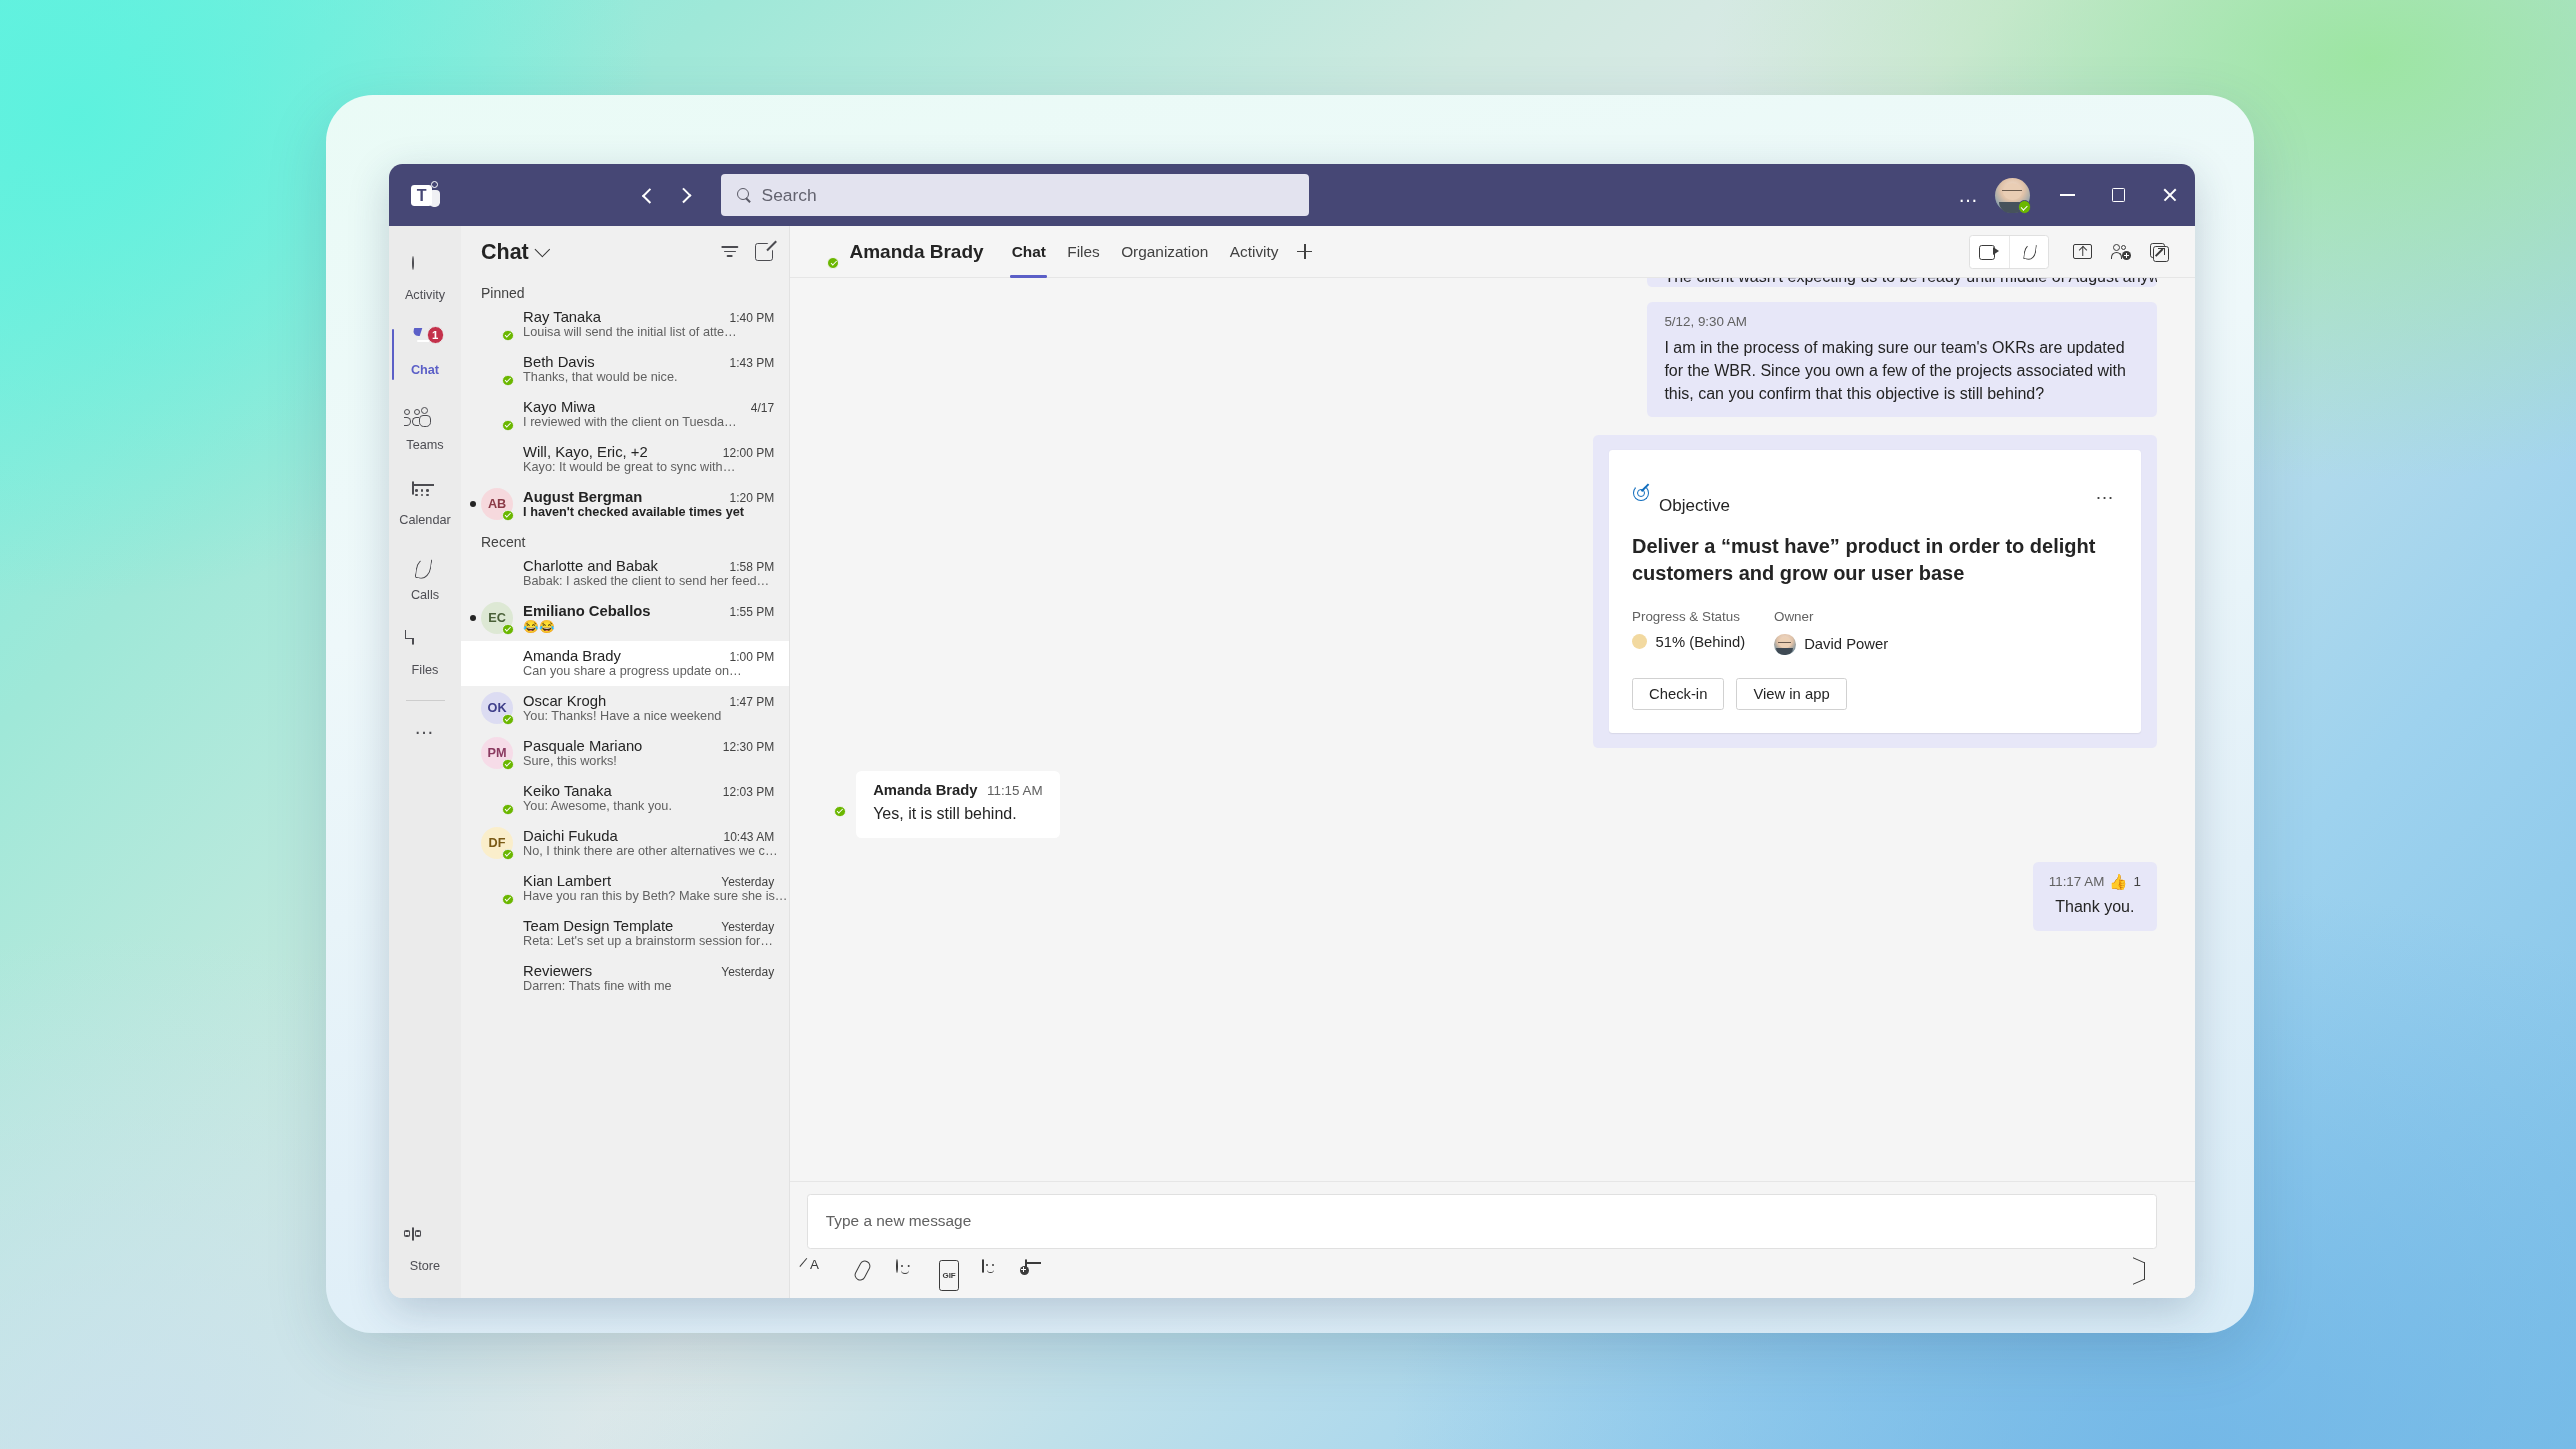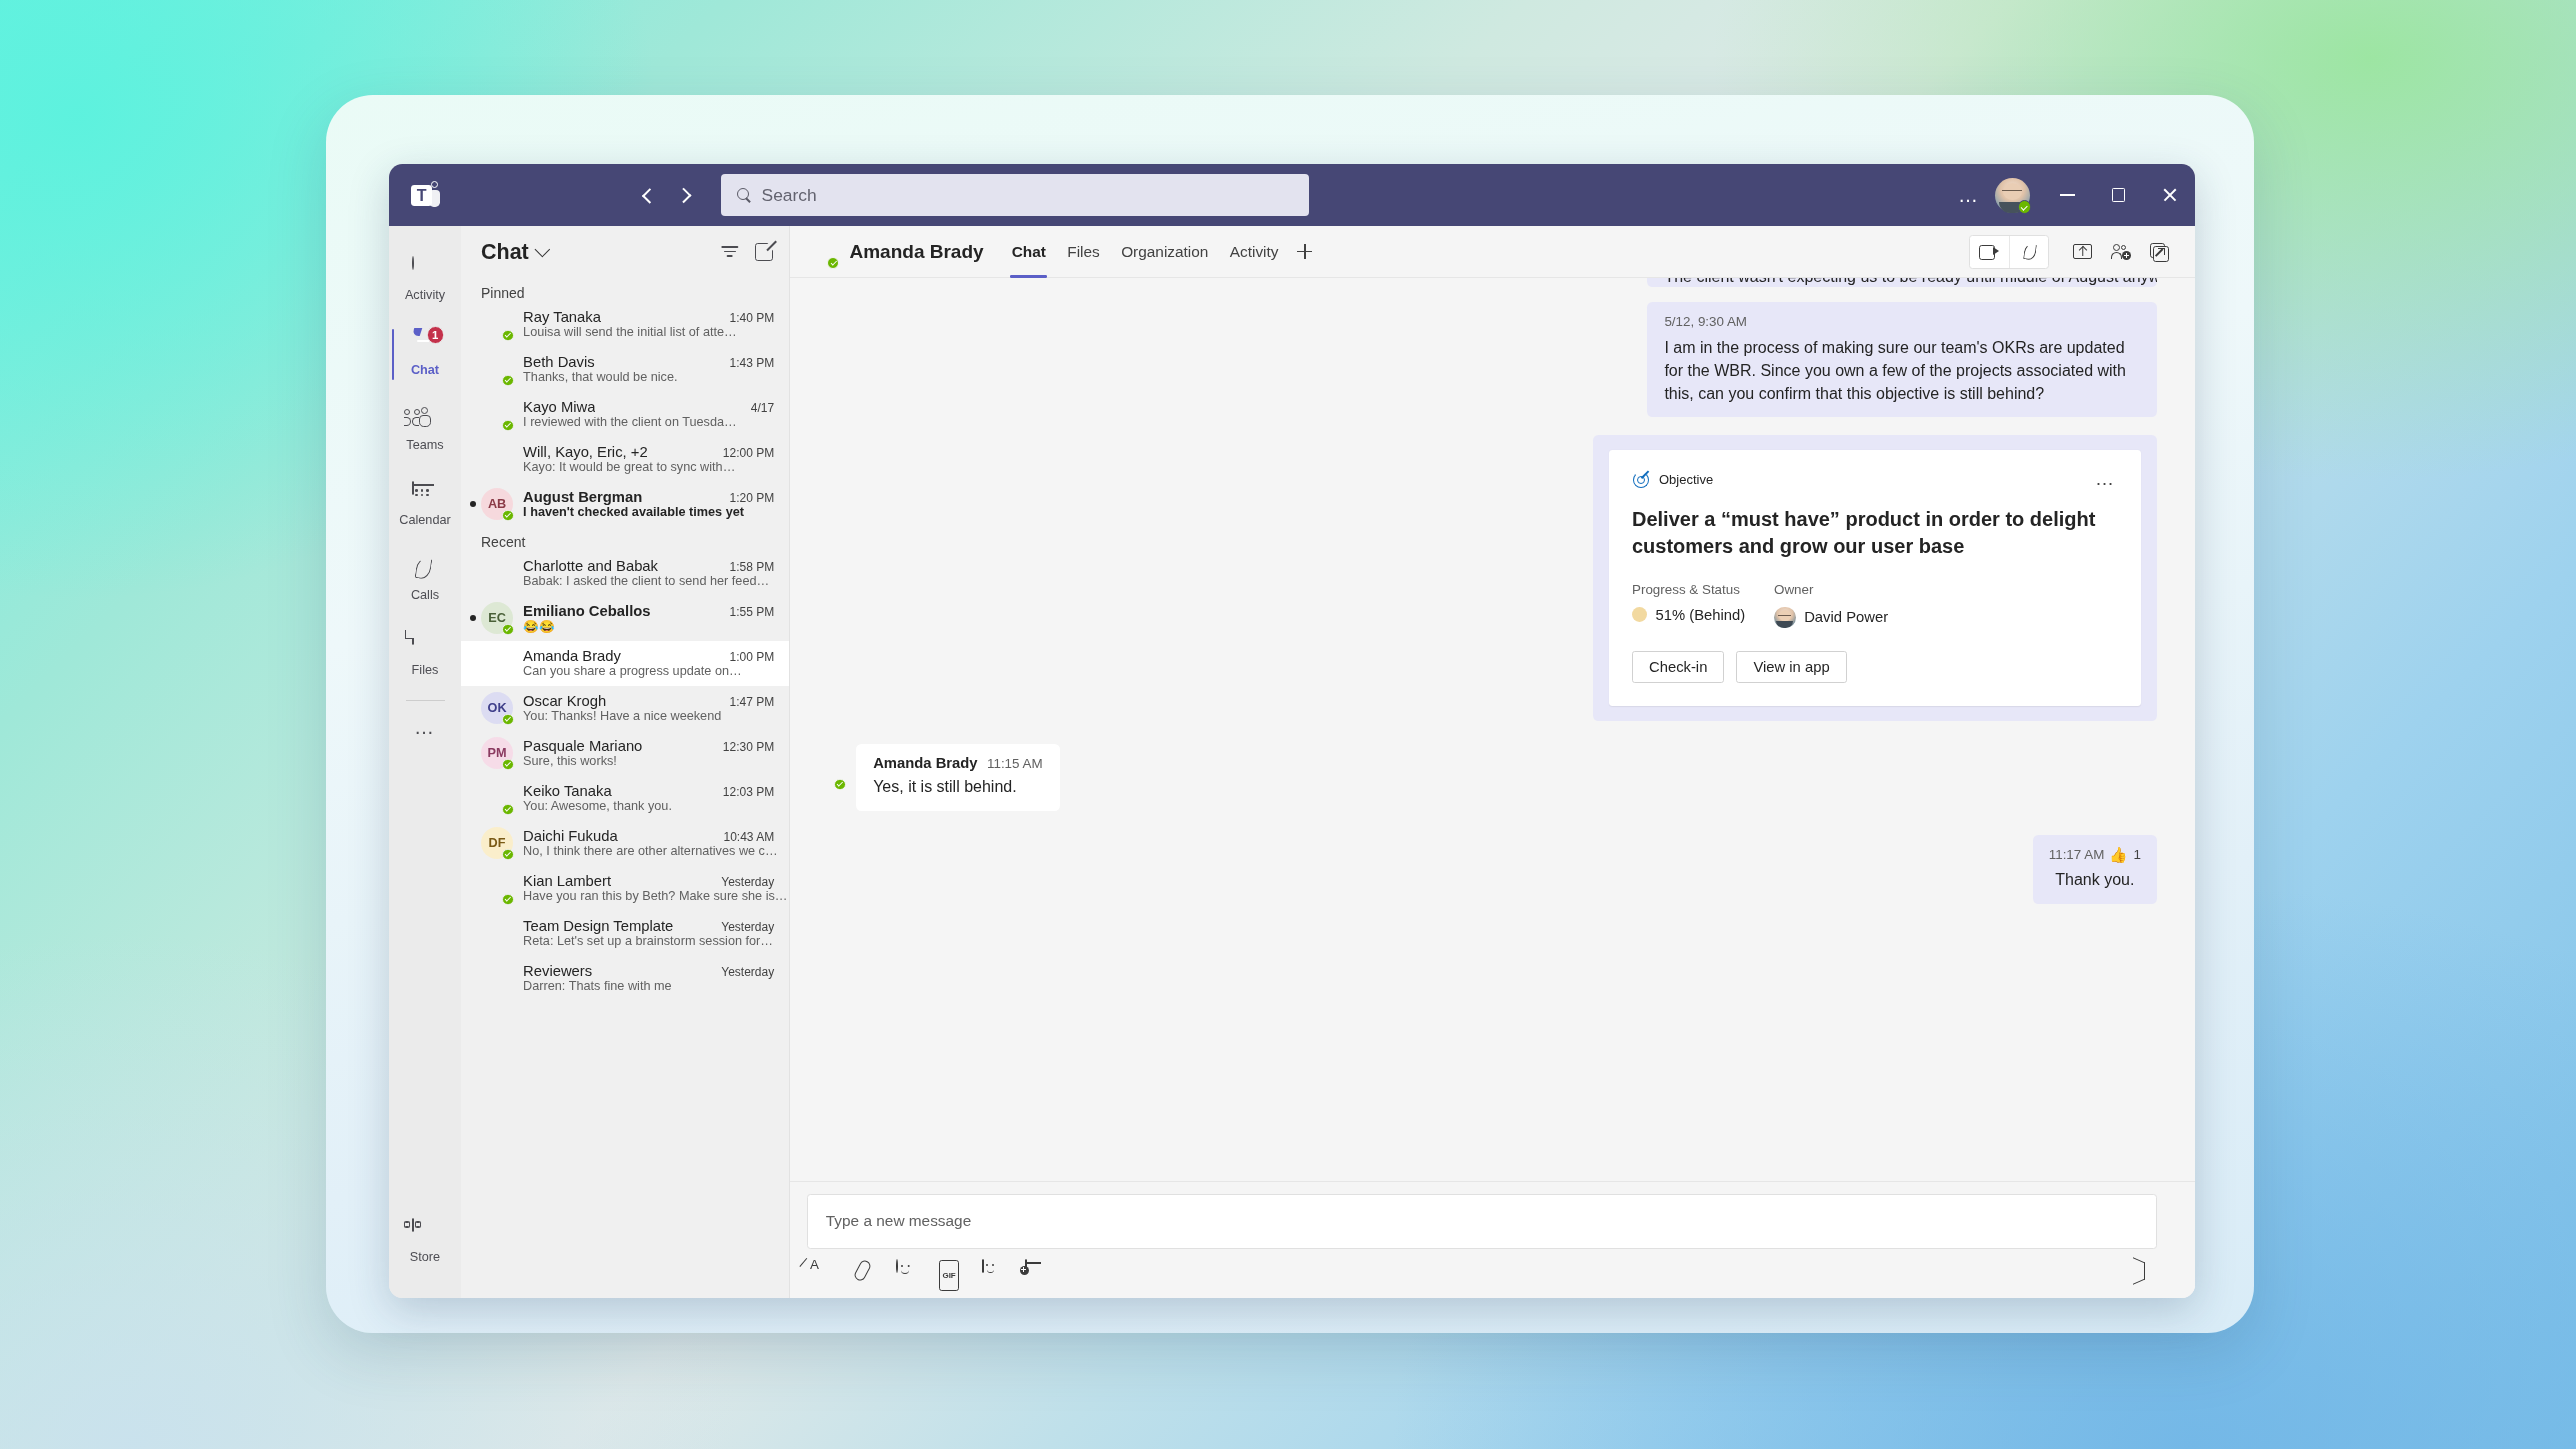--- a/index.html
+++ b/index.html
@@ -147,21 +147,21 @@
   .ic-call::before{
     content:""; position:absolute;left:4px;top:1.3px;width:13.4px;height:19px;
     border:1.9px solid #4c4c51; border-radius:60% 10% 60% 12%; border-top-color:transparent; transform:rotate(8deg);
   }
   
   .ic-file{width:19px;height:23px;border:1.7px solid #4c4c51;border-radius:2px;position:relative;margin:2px auto;}
   .ic-file::after{content:"";position:absolute;right:-1.3px;top:-1.3px;width:7.4px;height:7.4px;background:#ebebeb;border-left:1.7px solid #4c4c51;border-bottom:1.7px solid #4c4c51;transform:rotate(0deg);}
   .rail-sep{width:39px;height:1px;background:#cdcdcd;margin:8px 0 0 0;}
   .rail-more{height:51px;width:100%;display:flex;align-items:center;justify-content:center;cursor:pointer;}
   .rail-more span{font-size:20px;color:#4c4c51;letter-spacing:2px;line-height:0.3;}
-  #rail-store{ position:absolute; bottom:19px; left:0; width:100%; }
+  #rail-store{ position:absolute; bottom:10px; left:0; width:100%; }
   .ic-store{width:23px;height:23px;border:1.7px solid #4c4c51;border-radius:4px;position:relative;margin:2px auto;}
   .ic-store i{position:absolute;width:6px;height:6px;border:1.5px solid #4c4c51;border-radius:1.3px;display:block;}
   .ic-store i:nth-child(1){left:2.7px;top:2.7px;} .ic-store i:nth-child(2){right:2.7px;top:2.7px;}
   .ic-store i:nth-child(3){left:2.7px;bottom:2.7px;} .ic-store i:nth-child(4){right:2.7px;bottom:2.7px;}
 
   
   #chatlist{ width:329px; background:#f0f0f0; flex-shrink:0; display:flex;flex-direction:column; border-right:0.7px solid #e2e2e2;}
   #cl-header{ height:52px; display:flex;align-items:center;justify-content:space-between; padding:0 16px 0 20px; flex-shrink:0;}
   #cl-title{ display:flex;align-items:center;gap:8px; cursor:pointer;}
   #cl-title .t{ font-size:21.5px; font-weight:bold; color:#242424;}
@@ -279,21 +279,21 @@
   
   #card-wrap{ background:#e7e7f8; border-radius:5.4px; padding:14.8px 16px; max-width:564px; margin-left:auto; }
   #card{ background:#fff; border-radius:3.4px; padding:20px 23px 23px; position:relative; box-shadow:0 0.7px 1.3px rgba(0,0,0,.07);}
   #card-top{display:flex;align-items:center;justify-content:space-between;}
   #card-kind{display:flex;align-items:center;gap:8px;}
   .ic-objective{width:19px;height:19px;position:relative;flex-shrink:0;}
   .ic-objective .r1{position:absolute;left:0.7px;top:2px;width:16px;height:16px;border:1.7px solid #0f6cbd;border-radius:50%;border-top-color:transparent;}
   .ic-objective .r2{position:absolute;left:4.7px;top:6px;width:8px;height:8px;border:1.7px solid #0f6cbd;border-radius:50%;}
   .ic-objective .ar{position:absolute;right:0px;top:0px;width:8.7px;height:8.7px;}
   .ic-objective .ar::before{content:"";position:absolute;left:0;bottom:0;width:10px;height:1.7px;background:#0f6cbd;transform:rotate(-45deg);transform-origin:left bottom;}
-  #card-kind .lbl{font-size:13px;color:#242424;}
+  #card-kind .lbl{font-size:17px;color:#242424;margin-top:26px;}
   .card-more{font-size:19px;color:#444;letter-spacing:1.3px;line-height:0.3;cursor:pointer;padding:4px 2.7px;}
   #card-title{font-size:20px;font-weight:bold;color:#242424;line-height:1.33;margin-top:17.4px;max-width:523px;}
   #card-meta{display:flex;gap:8px;margin-top:23px;}
   .meta-col{display:flex;flex-direction:column;gap:9.4px;}
   .meta-col .mlbl{font-size:13.4px;color:#616161;}
   .meta-col .mval{display:flex;align-items:center;gap:8.7px;font-size:14.8px;color:#242424;}
   .status-dot{width:14.8px;height:14.8px;border-radius:50%;background:#f2d9a0;flex-shrink:0;}
   .owner-av{width:21.5px;height:21.5px;border-radius:50%;position:relative;overflow:hidden;flex-shrink:0;
     background: radial-gradient(circle at 50% 30%, #f2dfcf 0%, #e0c2a8 42%, #7f939d 72%, #566a75 100%);}
   .owner-av .face{position:absolute;left:4.7px;top:3.4px;width:12px;height:11.4px;border-radius:50% 50% 48% 48%;background:#ecd0b5;}

